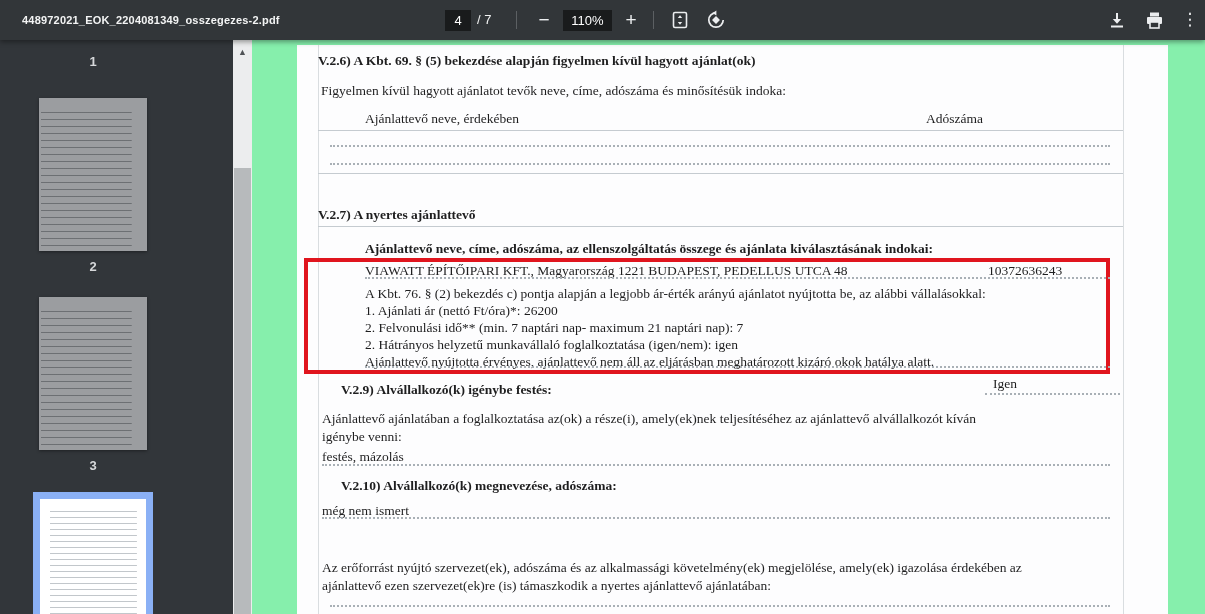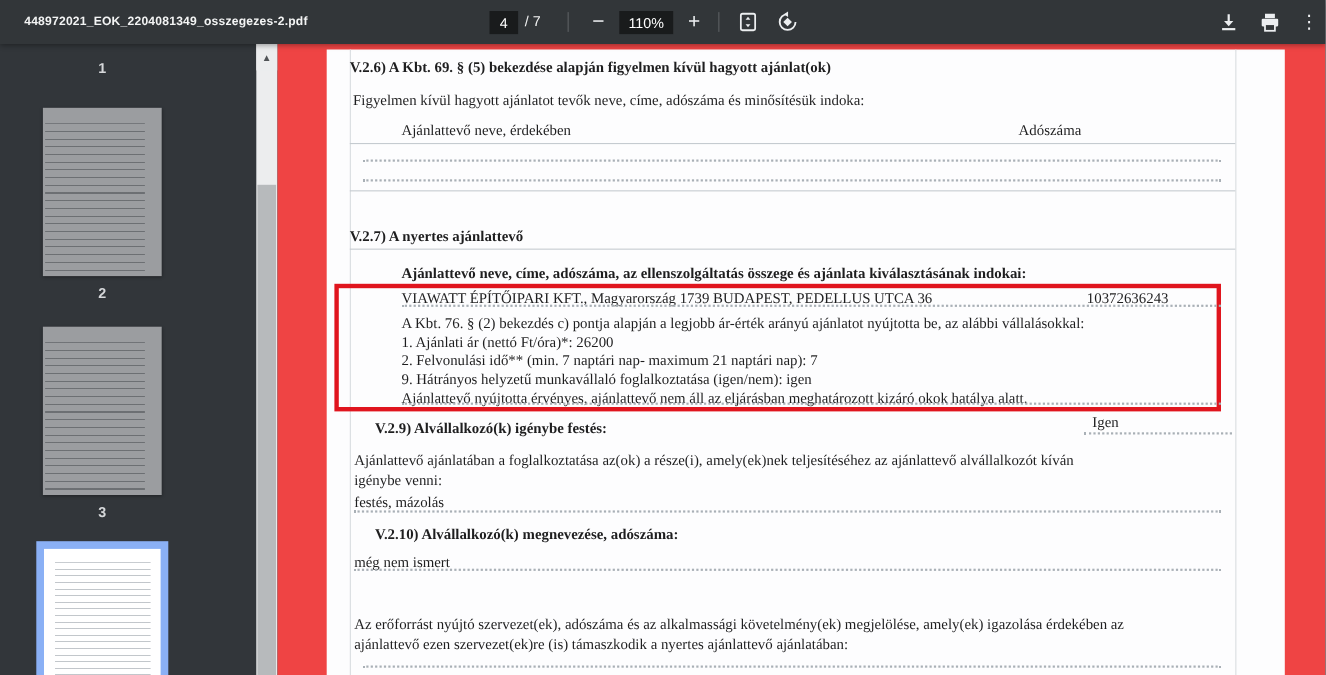--- a/index.html
+++ b/index.html
@@ -43,21 +43,21 @@
                       repeating-linear-gradient(to bottom, rgba(120,130,140,.45) 0 1px, transparent 1px 6px);
                     background-size:82% 100%; background-position:50% 12px; background-repeat:no-repeat; }
 
   
   .sb-scroll { position:absolute; left:233px; top:0; width:19px; height:574px; background:#ecedee; }
   .sb-up { position:absolute; left:0; top:0; width:19px; height:24px; background:#ecedee;
            border:none; color:#505356; font-size:9px; line-height:24px; text-align:center; cursor:pointer; }
   .sb-thumb { position:absolute; left:1px; top:128px; width:17px; height:452px; background:#b7babc; cursor:grab; }
 
   
-  .viewer { position:absolute; left:252px; top:40px; width:953px; height:574px; background:#ef4444; }
+  .viewer { position:absolute; left:252px; top:40px; width:953px; height:574px; background:#86efac; }
   .page { position:absolute; left:45px; top:5px; width:871px; height:569px; background:#fdfdfe; }
 
   .doc { position:absolute; color:#1e1e1f; font-family:"Liberation Serif", serif;
          font-size:13.5px; line-height:16px; white-space:nowrap; }
   .doc.b { font-weight:700; }
   .vline { position:absolute; width:1px; background:#d9dde0; top:0; height:569px; }
   .hline { position:absolute; height:1px; background:#c5cbd0; }
   .dotline { position:absolute; height:0; border-bottom:2px dotted #a9b0b6; }
   .redbox { position:absolute; left:7px; top:213px; width:806px; height:116px;
             border:4px solid #e0151e; z-index:5; }
@@ -158,27 +158,27 @@
       <div class="hline" style="left:21px; top:85px;  width:805px"></div>
       <div class="dotline" style="left:33px; top:100px; width:780px"></div>
       <div class="dotline" style="left:33px; top:118px; width:780px"></div>
       <div class="hline" style="left:21px; top:128px; width:805px"></div>
 
       <div class="doc b" style="left:21px; top:162px">V.2.7) A nyertes ajánlattevő</div>
       <div class="hline" style="left:21px; top:181px; width:805px"></div>
       <div class="doc b" style="left:68px; top:196px">Ajánlattevő neve, címe, adószáma, az ellenszolgáltatás összege és ajánlata kiválasztásának indokai:</div>
 
       <div class="redbox"></div>
-      <div class="doc" style="left:68px; top:218px; z-index:6">VIAWATT ÉPÍTŐIPARI KFT., Magyarország 1739 BUDAPEST, PEDELLUS UTCA 36</div>
+      <div class="doc" style="left:68px; top:218px; z-index:6">VIAWATT ÉPÍTŐIPARI KFT., Magyarország 1221 BUDAPEST, PEDELLUS UTCA 48</div>
       <div class="doc" style="left:691px; top:218px; z-index:6">10372636243</div>
       <div class="dotline" style="left:68px; top:232px; width:745px; z-index:6"></div>
       <div class="doc" style="left:68px; top:241px; z-index:6">A Kbt. 76. § (2) bekezdés c) pontja alapján a legjobb ár-érték arányú ajánlatot nyújtotta be, az alábbi vállalásokkal:</div>
       <div class="doc" style="left:68px; top:258px; z-index:6">1. Ajánlati ár (nettó Ft/óra)*: 26200</div>
       <div class="doc" style="left:68px; top:275px; z-index:6">2. Felvonulási idő** (min. 7 naptári nap- maximum 21 naptári nap): 7</div>
-      <div class="doc" style="left:68px; top:292px; z-index:6">9. Hátrányos helyzetű munkavállaló foglalkoztatása (igen/nem): igen</div>
+      <div class="doc" style="left:68px; top:292px; z-index:6">2. Hátrányos helyzetű munkavállaló foglalkoztatása (igen/nem): igen</div>
       <div class="doc" style="left:68px; top:309px; z-index:6">Ajánlattevő nyújtotta érvényes, ajánlattevő nem áll az eljárásban meghatározott kizáró okok hatálya alatt.</div>
       <div class="dotline" style="left:68px; top:321px; width:745px; z-index:6"></div>
 
       <div class="doc" style="left:696px; top:331px">Igen</div>
       <div class="dotline" style="left:688px; top:348px; width:135px"></div>
       <div class="doc b" style="left:44px; top:337px">V.2.9) Alvállalkozó(k) igénybe festés:</div>
       <div class="doc" style="left:25px; top:366px">Ajánlattevő ajánlatában a foglalkoztatása az(ok) a része(i), amely(ek)nek teljesítéséhez az ajánlattevő alvállalkozót kíván</div>
       <div class="doc" style="left:25px; top:384px">igénybe venni:</div>
       <div class="doc" style="left:25px; top:404px">festés, mázolás</div>
       <div class="dotline" style="left:25px; top:419px; width:788px"></div>

